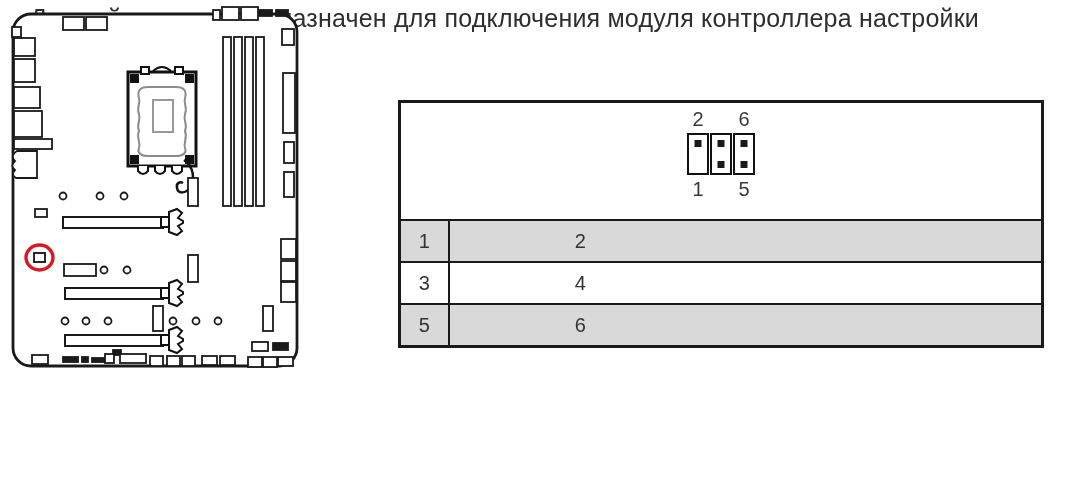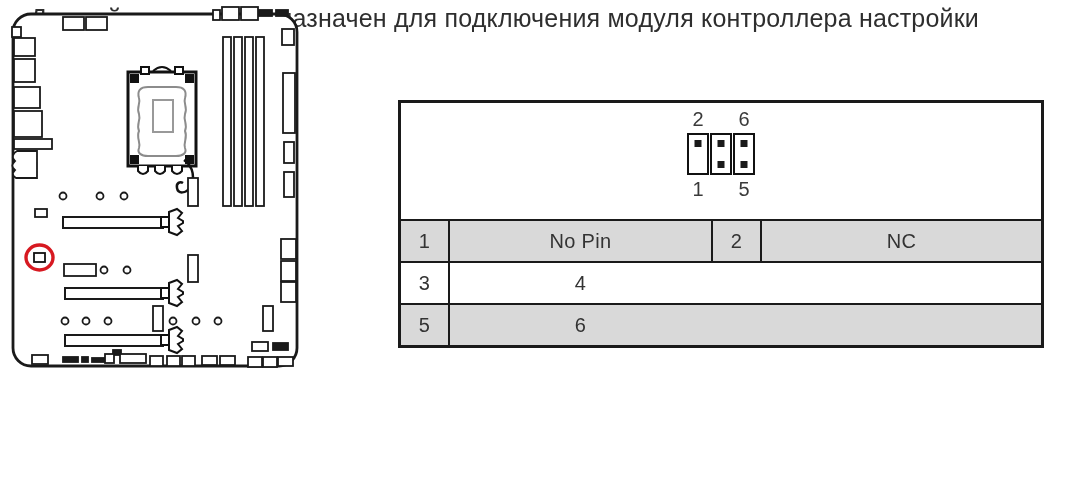--- a/index.html
+++ b/index.html
@@ -228,23 +228,21 @@
         </div>
 
       <div class="lbl">1</div>
       <div class="lbl"></div>
       <div class="lbl">5</div>
     </div>
   </div>
 
   <div class="trow shaded">
     <div class="cell">1</div>
-    <div class="cell">No Pin</div>
     <div class="cell">2</div>
-    <div class="cell">NC</div>
   </div>
   <div class="trow">
     <div class="cell">3</div>
     <div class="cell">4</div>
   </div>
   <div class="trow shaded">
     <div class="cell">5</div>
     <div class="cell">6</div>
   </div>
 </div>

